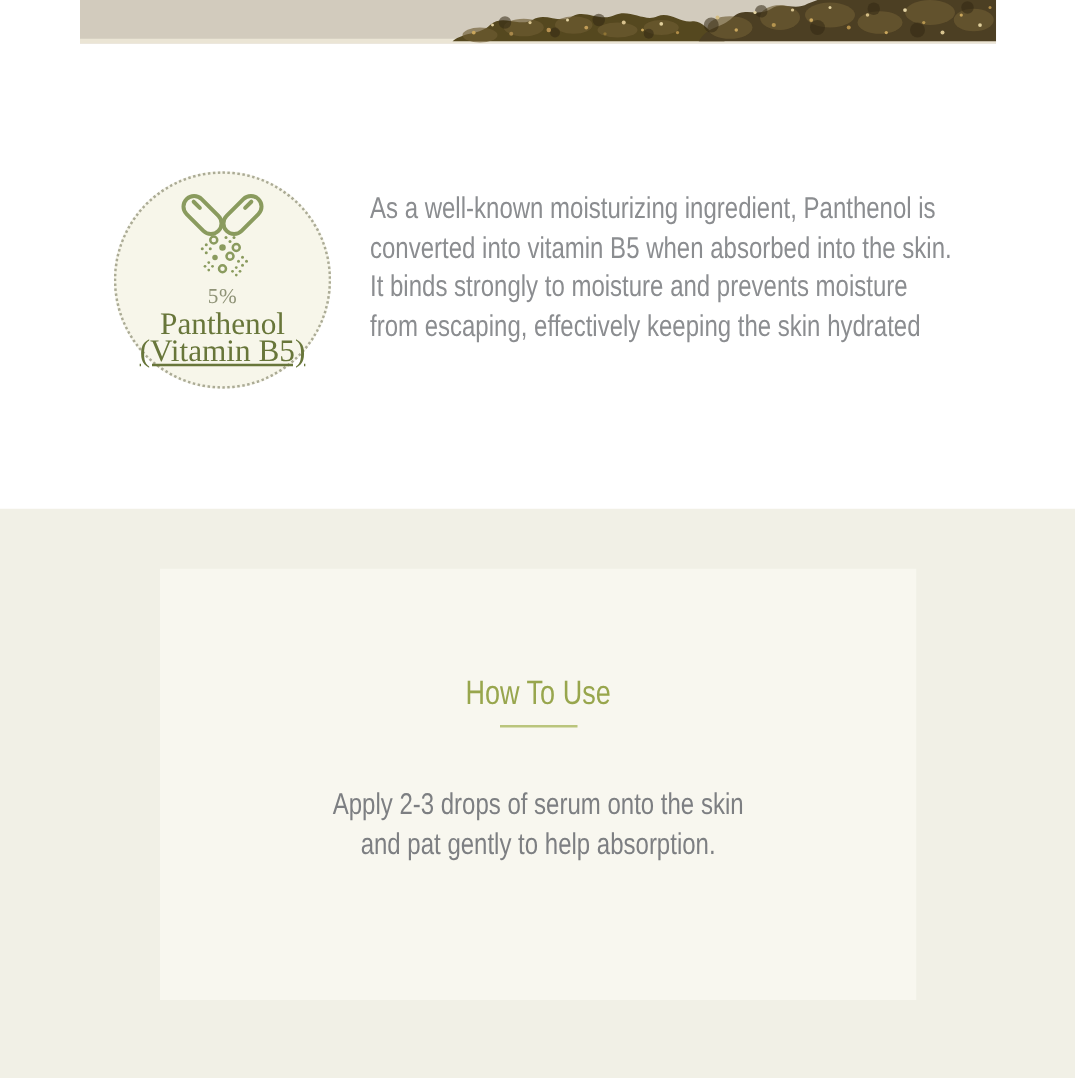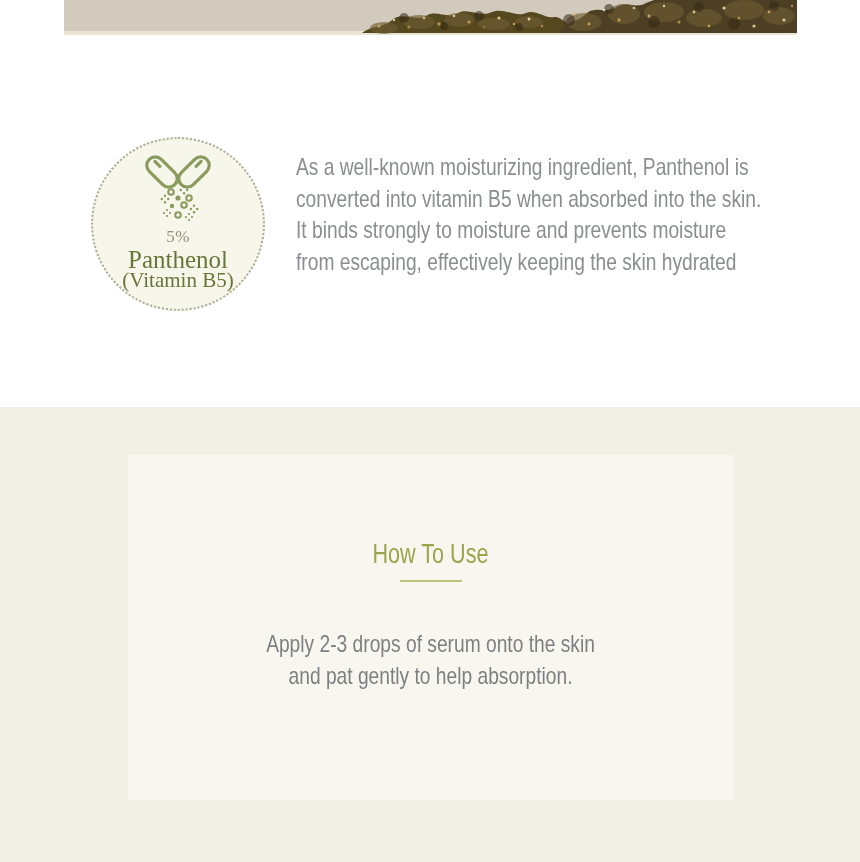--- a/index.html
+++ b/index.html
@@ -14,21 +14,21 @@
   
   .badge{
     position:absolute;left:91px;top:137px;width:170px;height:170px;
     border:2px dotted #abab95;border-radius:50%;background:#f7f6ea;
   }
   .badge .capsule-svg{position:absolute;left:45px;top:13px;overflow:visible;}
   .badge-text{position:absolute;width:100%;text-align:center;
     font-family:"Liberation Serif",serif;}
   .pct{top:88px;font-size:17px;color:#8f9377;letter-spacing:0.5px;}
   .iname{top:107px;font-size:25px;color:#68763a;}
-  .isub{top:129px;font-size:21px;color:#68763a;}
+  .isub{top:129px;font-size:25px;color:#68763a;text-decoration:underline;}
   
   .desc{
     position:absolute;left:296px;top:151px;
     transform:scaleX(0.8);transform-origin:left top;
     color:#8b8d90;font-size:24px;line-height:31.5px;
   }
   .dline{white-space:nowrap;}
   
   .howto{position:absolute;left:0;top:407px;width:860px;height:455px;background:#f1f0e6;padding-left:24px;}
   .card{position:absolute;left:128px;top:48px;width:605px;height:345px;background:#f8f7ef;}

